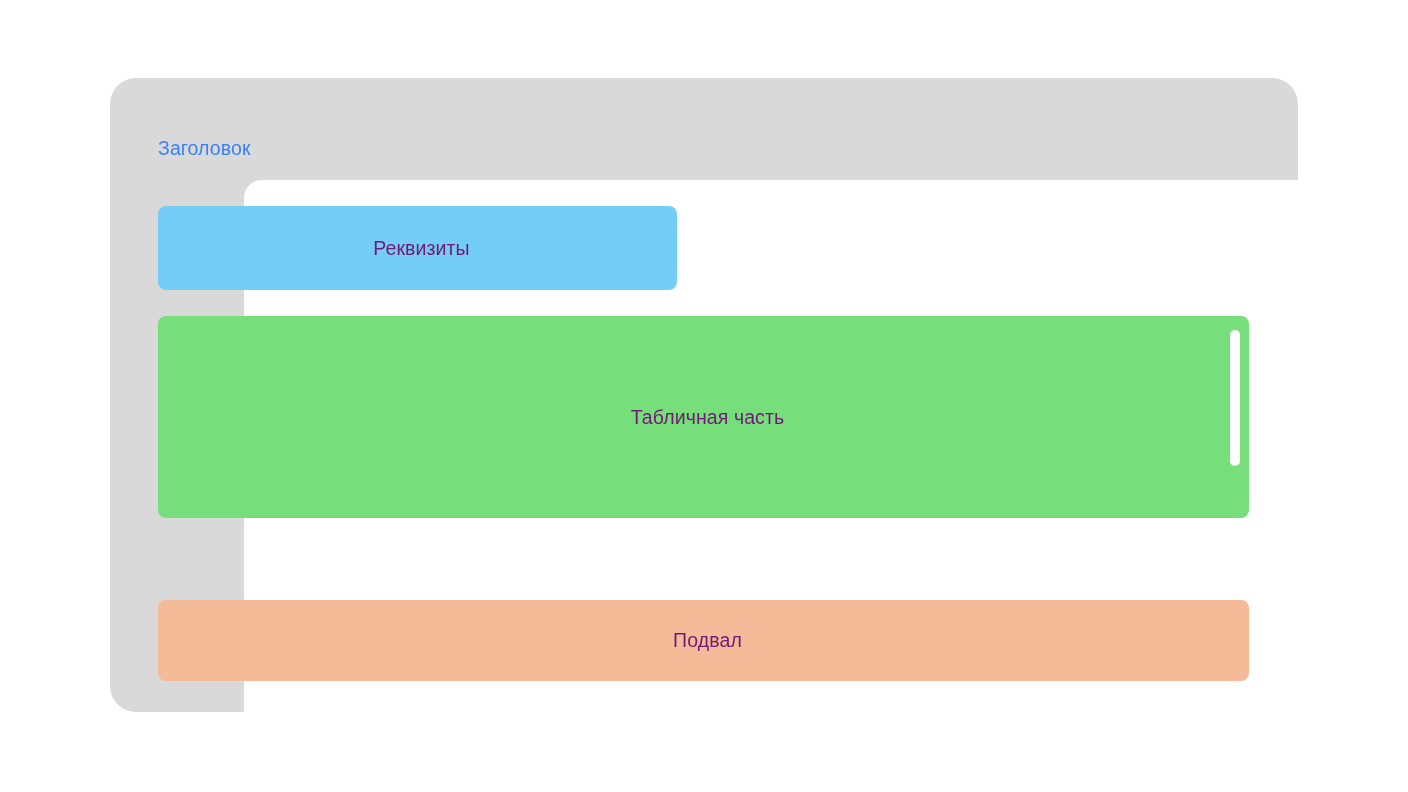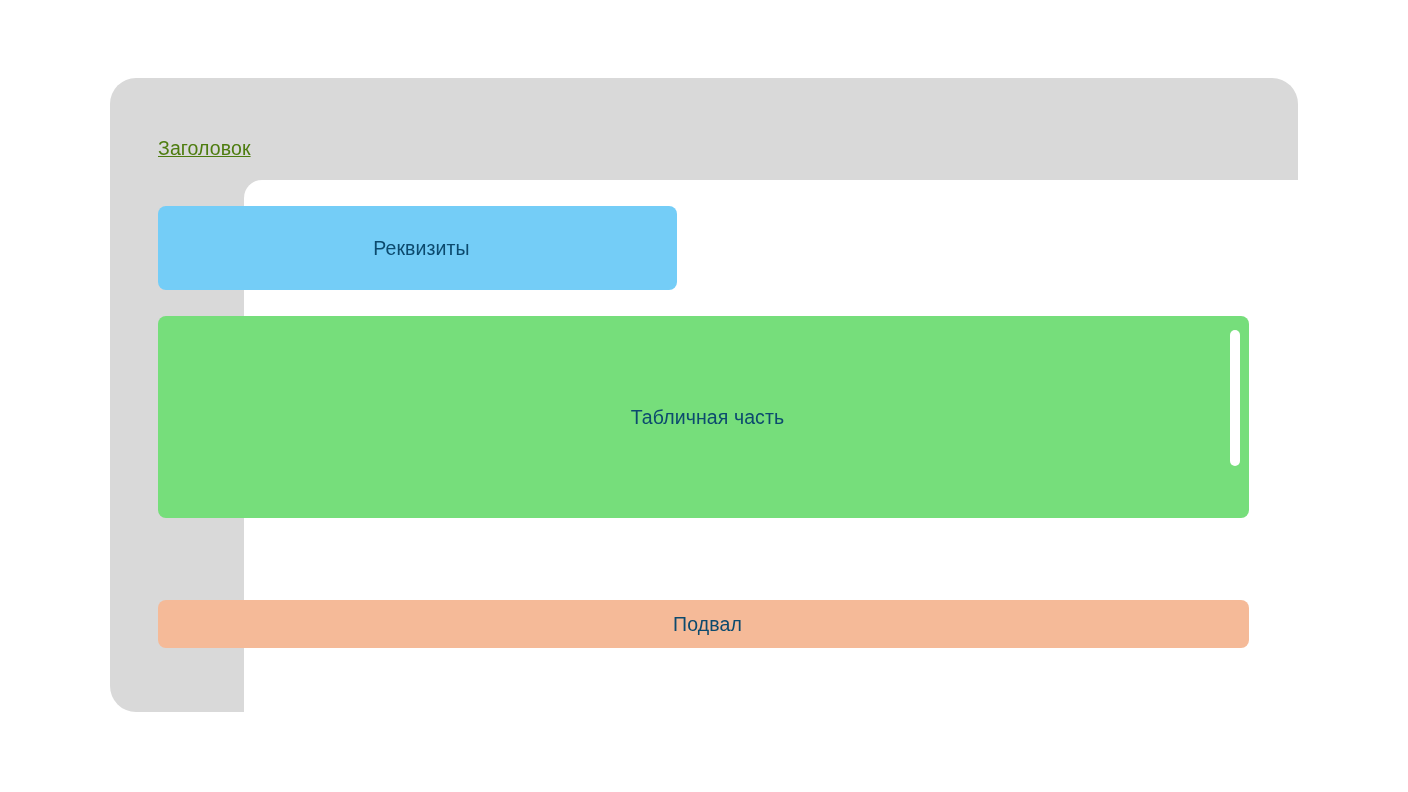--- a/index.html
+++ b/index.html
@@ -45,36 +45,35 @@
     box-sizing: border-box;
   }
 
   
   .form-title {
     position: absolute;
     left: 158px;
     top: 135px;
     font-size: 19.5px;
     line-height: 26px;
-    color: #4d7c0f;
+    color: #3b82f6;
     letter-spacing: 0.1px;
     white-space: nowrap;
-    text-decoration: underline;
   }
 
   
   .region {
     position: absolute;
     box-sizing: border-box;
     border-radius: 8px;
     display: flex;
     align-items: center;
     justify-content: center;
     font-size: 19.5px;
-    color: #0c4a6e;
+    color: #701a75;
     letter-spacing: 0.1px;
     white-space: nowrap;
     overflow: hidden;
     padding-left: 8px;
   }
 
   .region-attributes {
     left: 158px;
     top: 206px;
     width: 519px;
@@ -87,21 +86,21 @@
     top: 316px;
     width: 1091px;
     height: 202px;
     background: #76de7b;
   }
 
   .region-footer {
     left: 158px;
     top: 600px;
     width: 1091px;
-    height: 48px;
+    height: 81px;
     background: #f5ba98;
   }
 
   
   .table-scrollbar-track {
     position: absolute;
     right: 8px;
     top: 8px;
     bottom: 8px;
     width: 12px;

